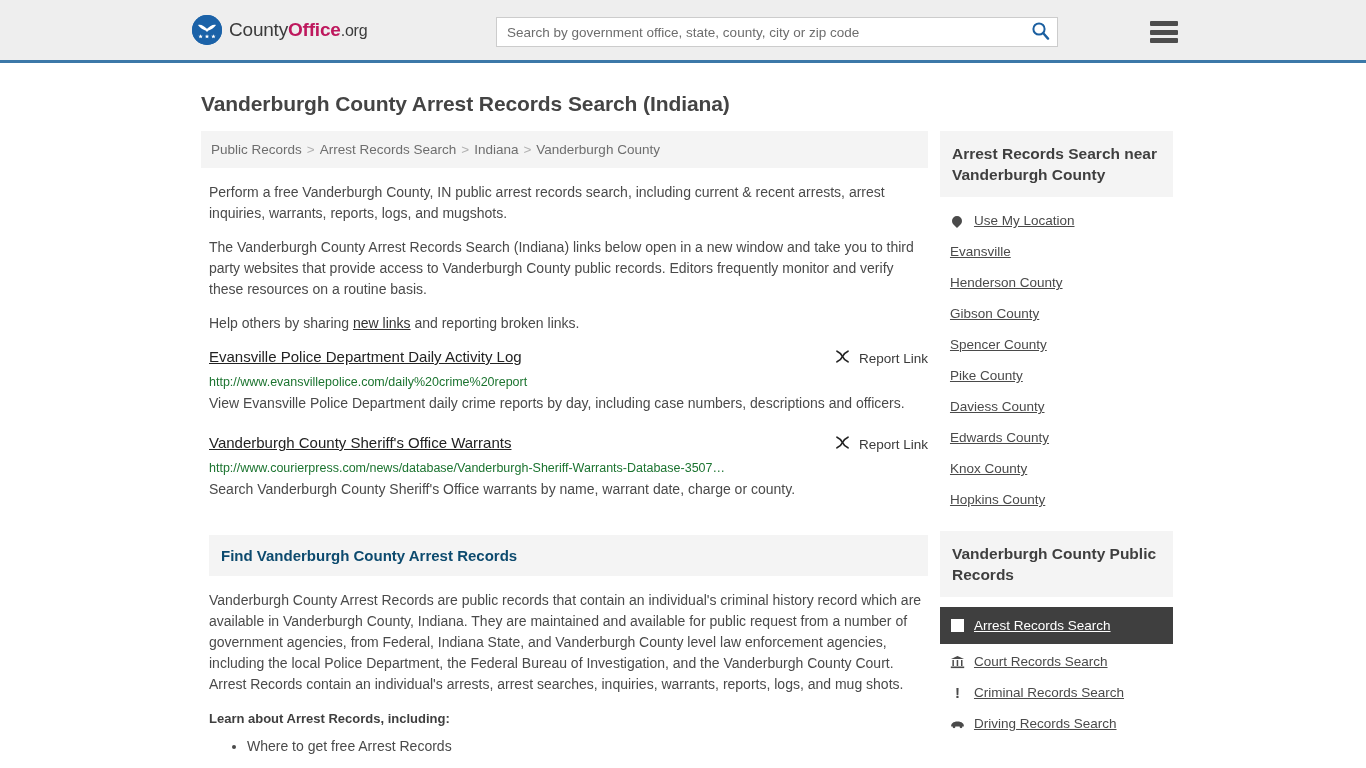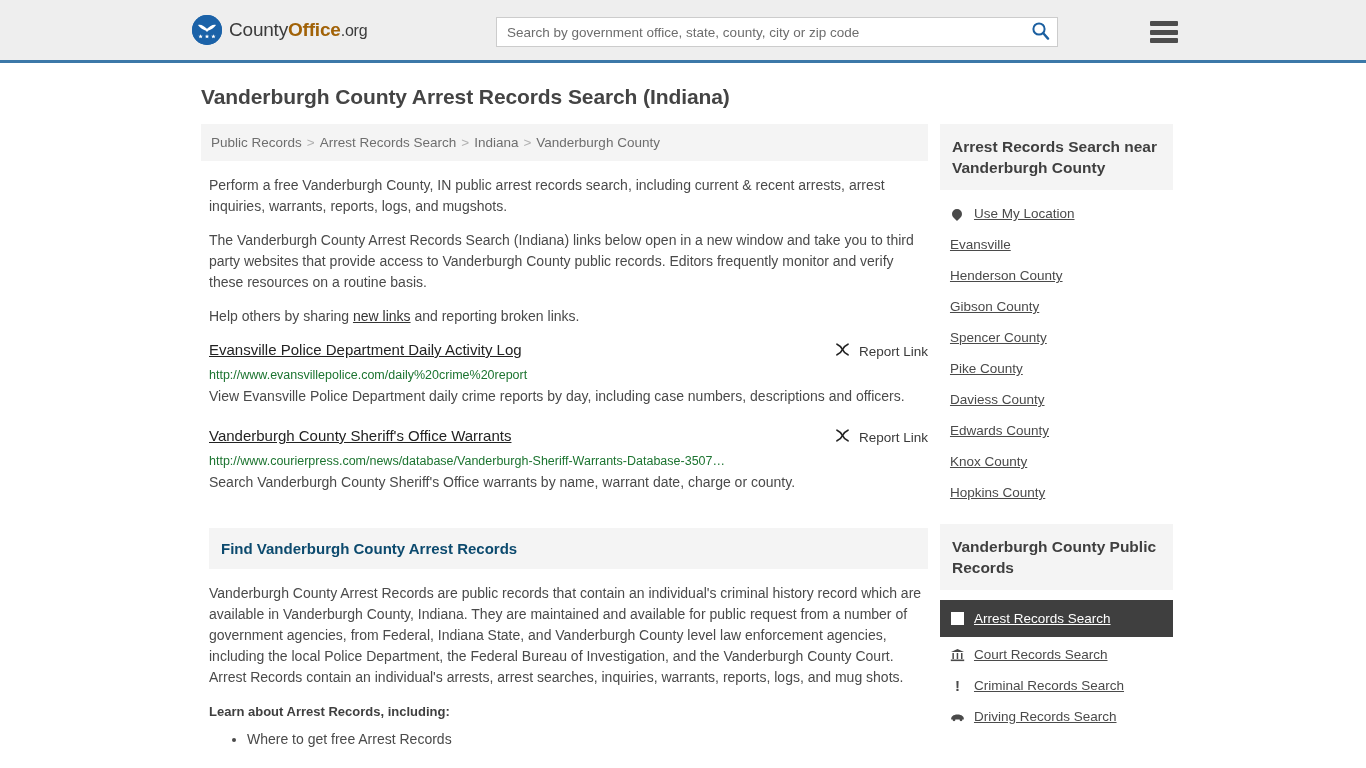--- a/index.html
+++ b/index.html
@@ -36,21 +36,21 @@
     position: relative;
     flex: 0 0 auto;
     display: block;
   }
   .logo-text {
     font-size: 19px;
     letter-spacing: -0.2px;
     white-space: nowrap;
   }
   .logo-text .t-county { color: #3b3b3b; }
-  .logo-text .t-office { color: #a16207; font-weight: bold; }
+  .logo-text .t-office { color: #be185d; font-weight: bold; }
   .logo-text .t-org    { color: #3b3b3b; font-size: 16px; }
 
   .search-wrap {
     position: absolute;
     left: 496px;
     top: 17px;
     width: 562px;
     height: 30px;
     background: #ffffff;
     border: 1px solid #cccccc;
@@ -90,21 +90,21 @@
     display: block;
     height: 5px;
     width: 28px;
     background: #4d4d4d;
     border-radius: 1px;
   }
 
   
   .page {
     width: 1366px;
-    padding: 0;
+    padding: 7px;
     position: relative;
   }
   .content-area {
     margin: 0 auto;
     width: 980px;
     padding-top: 22px;
     display: block;
     position: relative;
   }
   h1.page-title {

